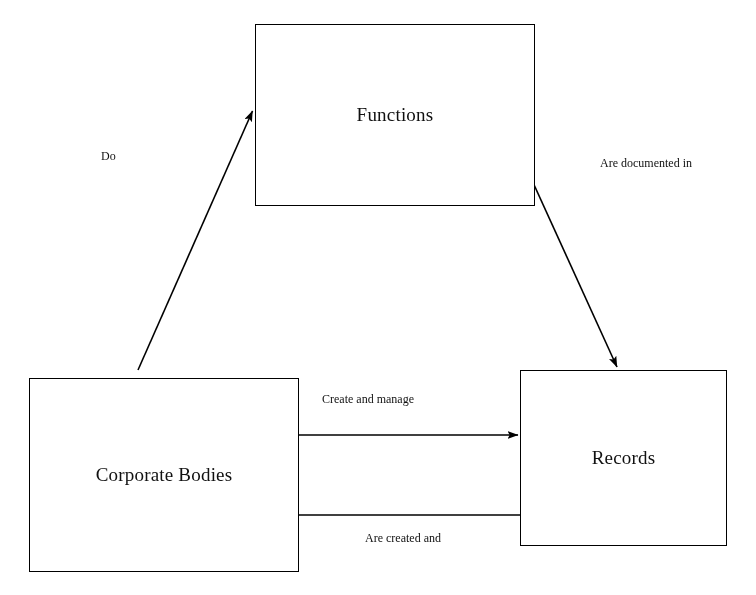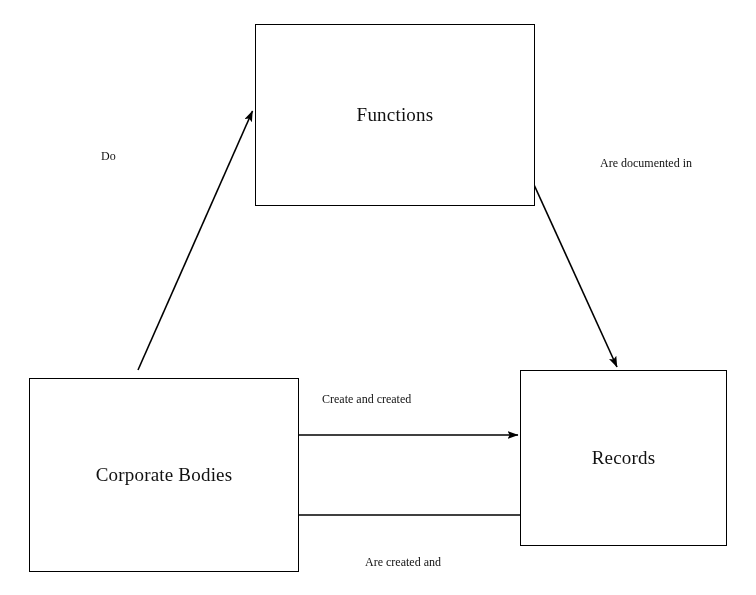--- a/index.html
+++ b/index.html
@@ -45,21 +45,20 @@
   .edge-label {
     position: absolute;
     font-size: 12px;
     line-height: 1.25;
     color: #111111;
     white-space: nowrap;
   }
   .edge-label.multiline {
     white-space: normal;
     text-align: center;
-    margin-top: 24px;
   }
   
   #node-functions   { left: 255px; top: 24px;  width: 280px; height: 182px; }
   #node-corporate   { left: 29px;  top: 378px; width: 270px; height: 194px; }
   #node-records     { left: 520px; top: 370px; width: 207px; height: 176px; }
   
   #label-do                 { left: 101px; top: 149px; }
   #label-documented-in      { left: 560px; top: 156px; margin-left: 40px; }
   #label-create-manage      { left: 322px; top: 392px; }
   #label-created-used-by    { left: 338px; top: 531px; width: 130px; }
@@ -94,19 +93,19 @@
   </div>
 
   <div class="node-box" id="node-records">
     <span class="node-label">Records</span>
   </div>
 
   <div class="edge-label" id="label-do">Do</div>
 
   <div class="edge-label" id="label-documented-in">Are documented in</div>
 
-  <div class="edge-label" id="label-create-manage">Create and created</div>
+  <div class="edge-label" id="label-create-manage">Create and manage</div>
 
   <div class="edge-label multiline" id="label-created-used-by">
     <div>Are created and</div>
   </div>
 
 </div>
 
 </body></html>

